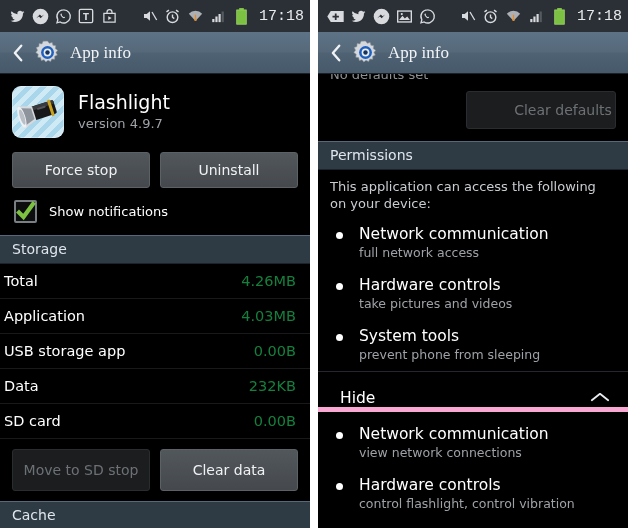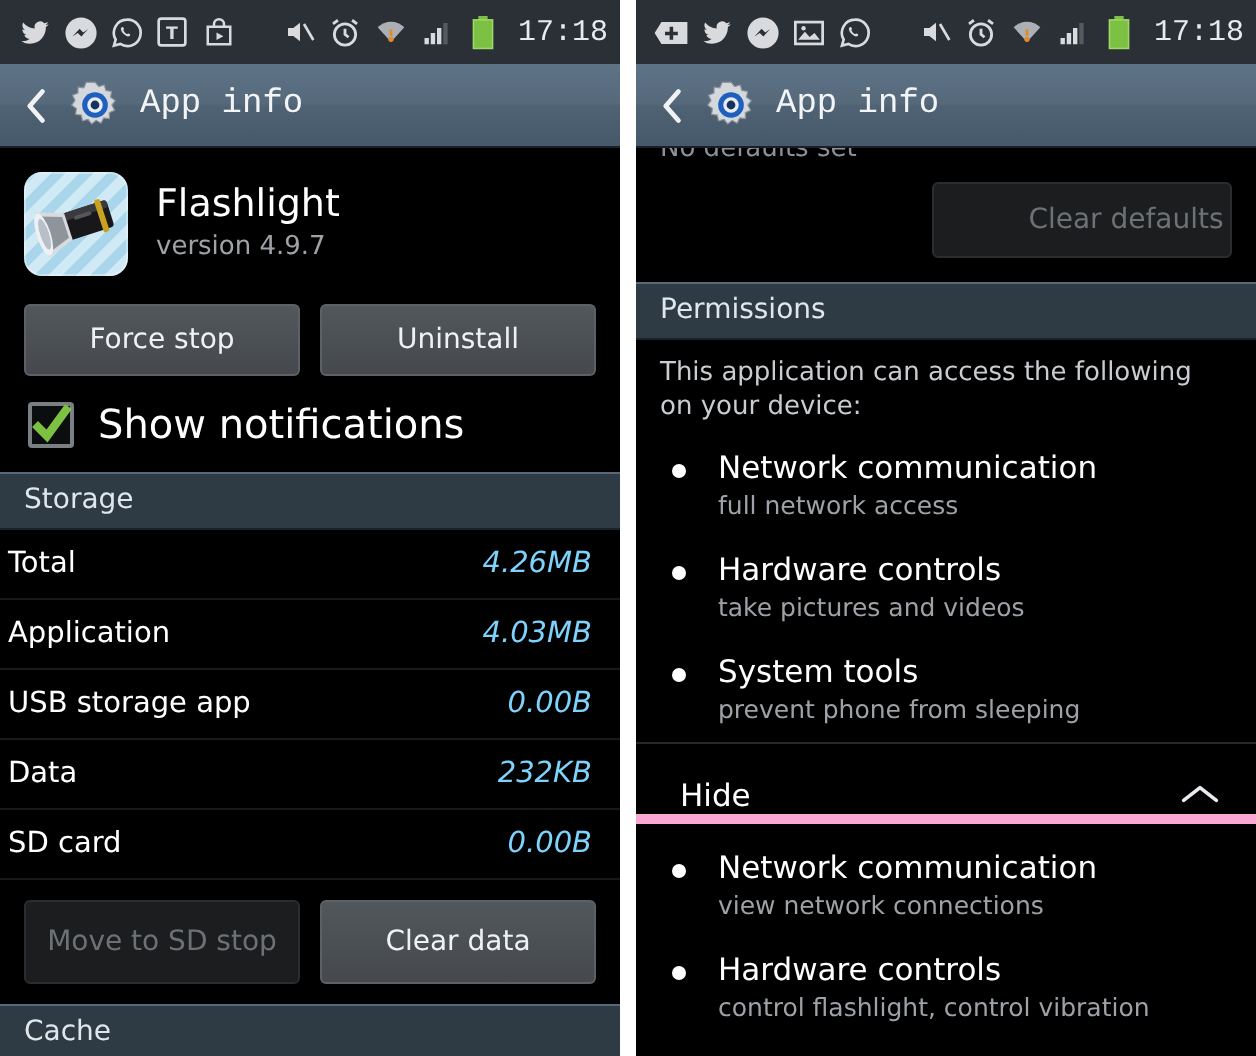--- a/index.html
+++ b/index.html
@@ -96,21 +96,21 @@
     width: 30px;
     height: 30px;
     display: flex;
     align-items: center;
     justify-content: center;
     margin-right: 8px;
   }
   .ab-title {
     color: #f2f4f6;
     font-size: 17px;
-    font-family: Liberation Mono, monospace;
+    font-family: Liberation Serif, serif;
   }
 
   
   .content {
     flex: 1 1 auto;
     background: #000000;
     overflow: hidden;
     position: relative;
   }
 
@@ -192,21 +192,21 @@
     height: 19px;
     border: 2px solid #7a7f84;
     border-radius: 2px;
     background: #0c0d0e;
     position: relative;
     flex: 0 0 auto;
   }
   .checkbox svg { position: absolute; left: -3px; top: -6px; }
   .check-label {
     color: #ffffff;
-    font-size: 20px;
+    font-size: 13px;
     margin-left: 12px;
   }
 
   
   .section {
     background: #2e3a44;
     border-top: 1px solid #56697a;
     border-bottom: 1px solid #1c242b;
     color: #dfe6ec;
     font-size: 14px;
@@ -218,23 +218,22 @@
   .kv-row {
     display: flex;
     align-items: center;
     justify-content: space-between;
     padding: 9px 14px 9px 4px;
     border-bottom: 1px solid #17191b;
     color: #ffffff;
     font-size: 14.5px;
   }
   .kv-row .val {
-    color: #7dd3fc;
+    color: #15803d;
     font-size: 14.5px;
-    font-style: italic;
   }
 
   
   .perm-intro {
     color: #c9ccd0;
     font-size: 13px;
     line-height: 17px;
     padding: 8px 12px 6px 12px;
   }
   .perm-item {

